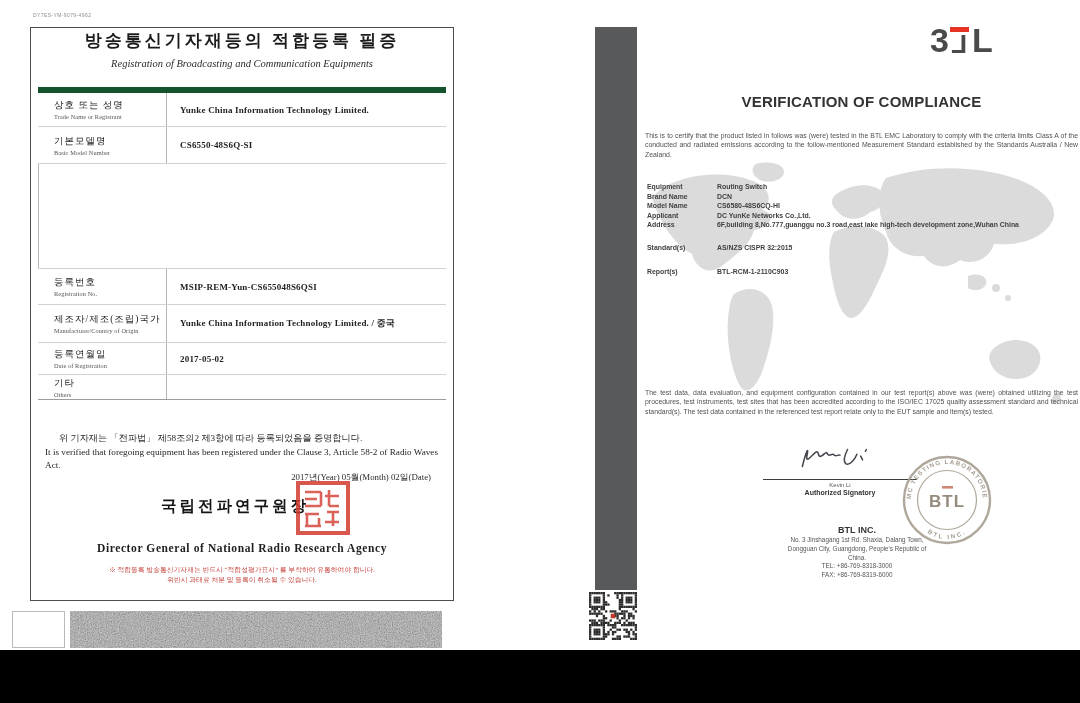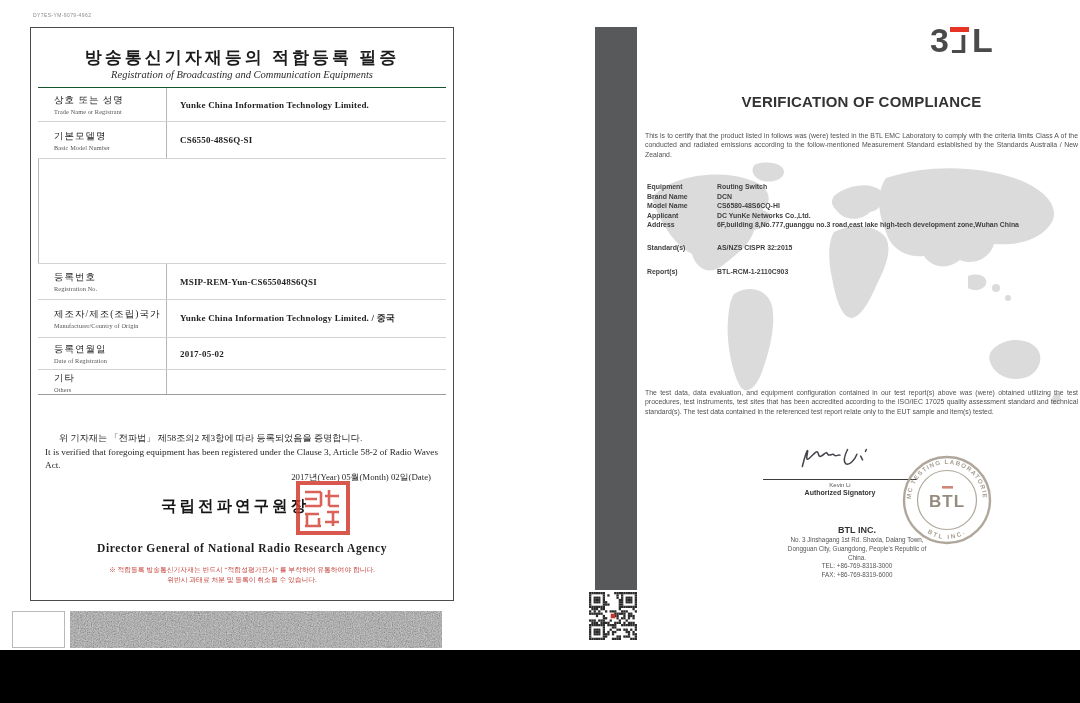--- a/index.html
+++ b/index.html
@@ -4,23 +4,23 @@
 <style>
   html,body{margin:0;padding:0;background:#000;}
   .screen{position:relative;width:1080px;height:703px;background:#fff;overflow:hidden;
           font-family:"Liberation Sans","DejaVu Sans",sans-serif;}
   .black-bar{position:absolute;left:0;top:650px;width:1080px;height:53px;background:#000;}
 
   
   .doc-code{position:absolute;left:33px;top:12px;font-size:5px;color:#8a8a8a;letter-spacing:.4px;}
   .kc-doc{position:absolute;left:30px;top:27px;width:424px;height:574px;border:1.6px solid #4c4c4c;
           box-sizing:border-box;font-family:"Liberation Serif","DejaVu Serif",serif;color:#222;}
-  .kc-title{margin-top:18px;text-align:center;font-size:17px;font-weight:bold;letter-spacing:3px;color:#1c1c1c;}
-  .kc-subtitle{text-align:center;font-style:italic;font-size:10.5px;color:#2a2a2a;}
-  .kc-table{position:absolute;left:7px;top:59px;width:408px;border-top:1px solid #14532d;border-bottom:1px solid #9c9c9c;}
+  .kc-title{margin-top:1px;text-align:center;font-size:17px;font-weight:bold;letter-spacing:3px;color:#1c1c1c;}
+  .kc-subtitle{margin-top:6px;text-align:center;font-style:italic;font-size:10.5px;color:#2a2a2a;}
+  .kc-table{position:absolute;left:7px;top:59px;width:408px;border-top:6px solid #14532d;border-bottom:1px solid #9c9c9c;}
   .kc-row{display:flex;border-bottom:1px solid #d2d2d2;box-sizing:border-box;}
   .kc-row:last-child{border-bottom:none;}
   .h34{height:34px}.h36{height:36px}.h37{height:37px}.h105{height:105px}.h38{height:38px}.h32{height:32px}.h24{height:24px}
   .kc-label{width:128px;padding-left:16px;box-sizing:border-box;display:flex;flex-direction:column;justify-content:center;}
   .kc-label .kr{font-size:9.5px;letter-spacing:1px;color:#222;}
   .kc-label .en{font-size:6.3px;color:#555;margin-top:1px;letter-spacing:.1px;}
   .kc-value{flex:1;border-left:1px solid #b5b5b5;padding-left:13px;display:flex;align-items:center;
             font-size:9px;font-weight:bold;letter-spacing:.2px;color:#1f1f1f;}
   .kc-statement{position:absolute;left:14px;top:404px;width:398px;font-size:9.2px;line-height:13.5px;color:#1f1f1f;font-family:Liberation Serif, serif;}
   .kc-statement .kr-line{display:block;text-indent:14px;}

